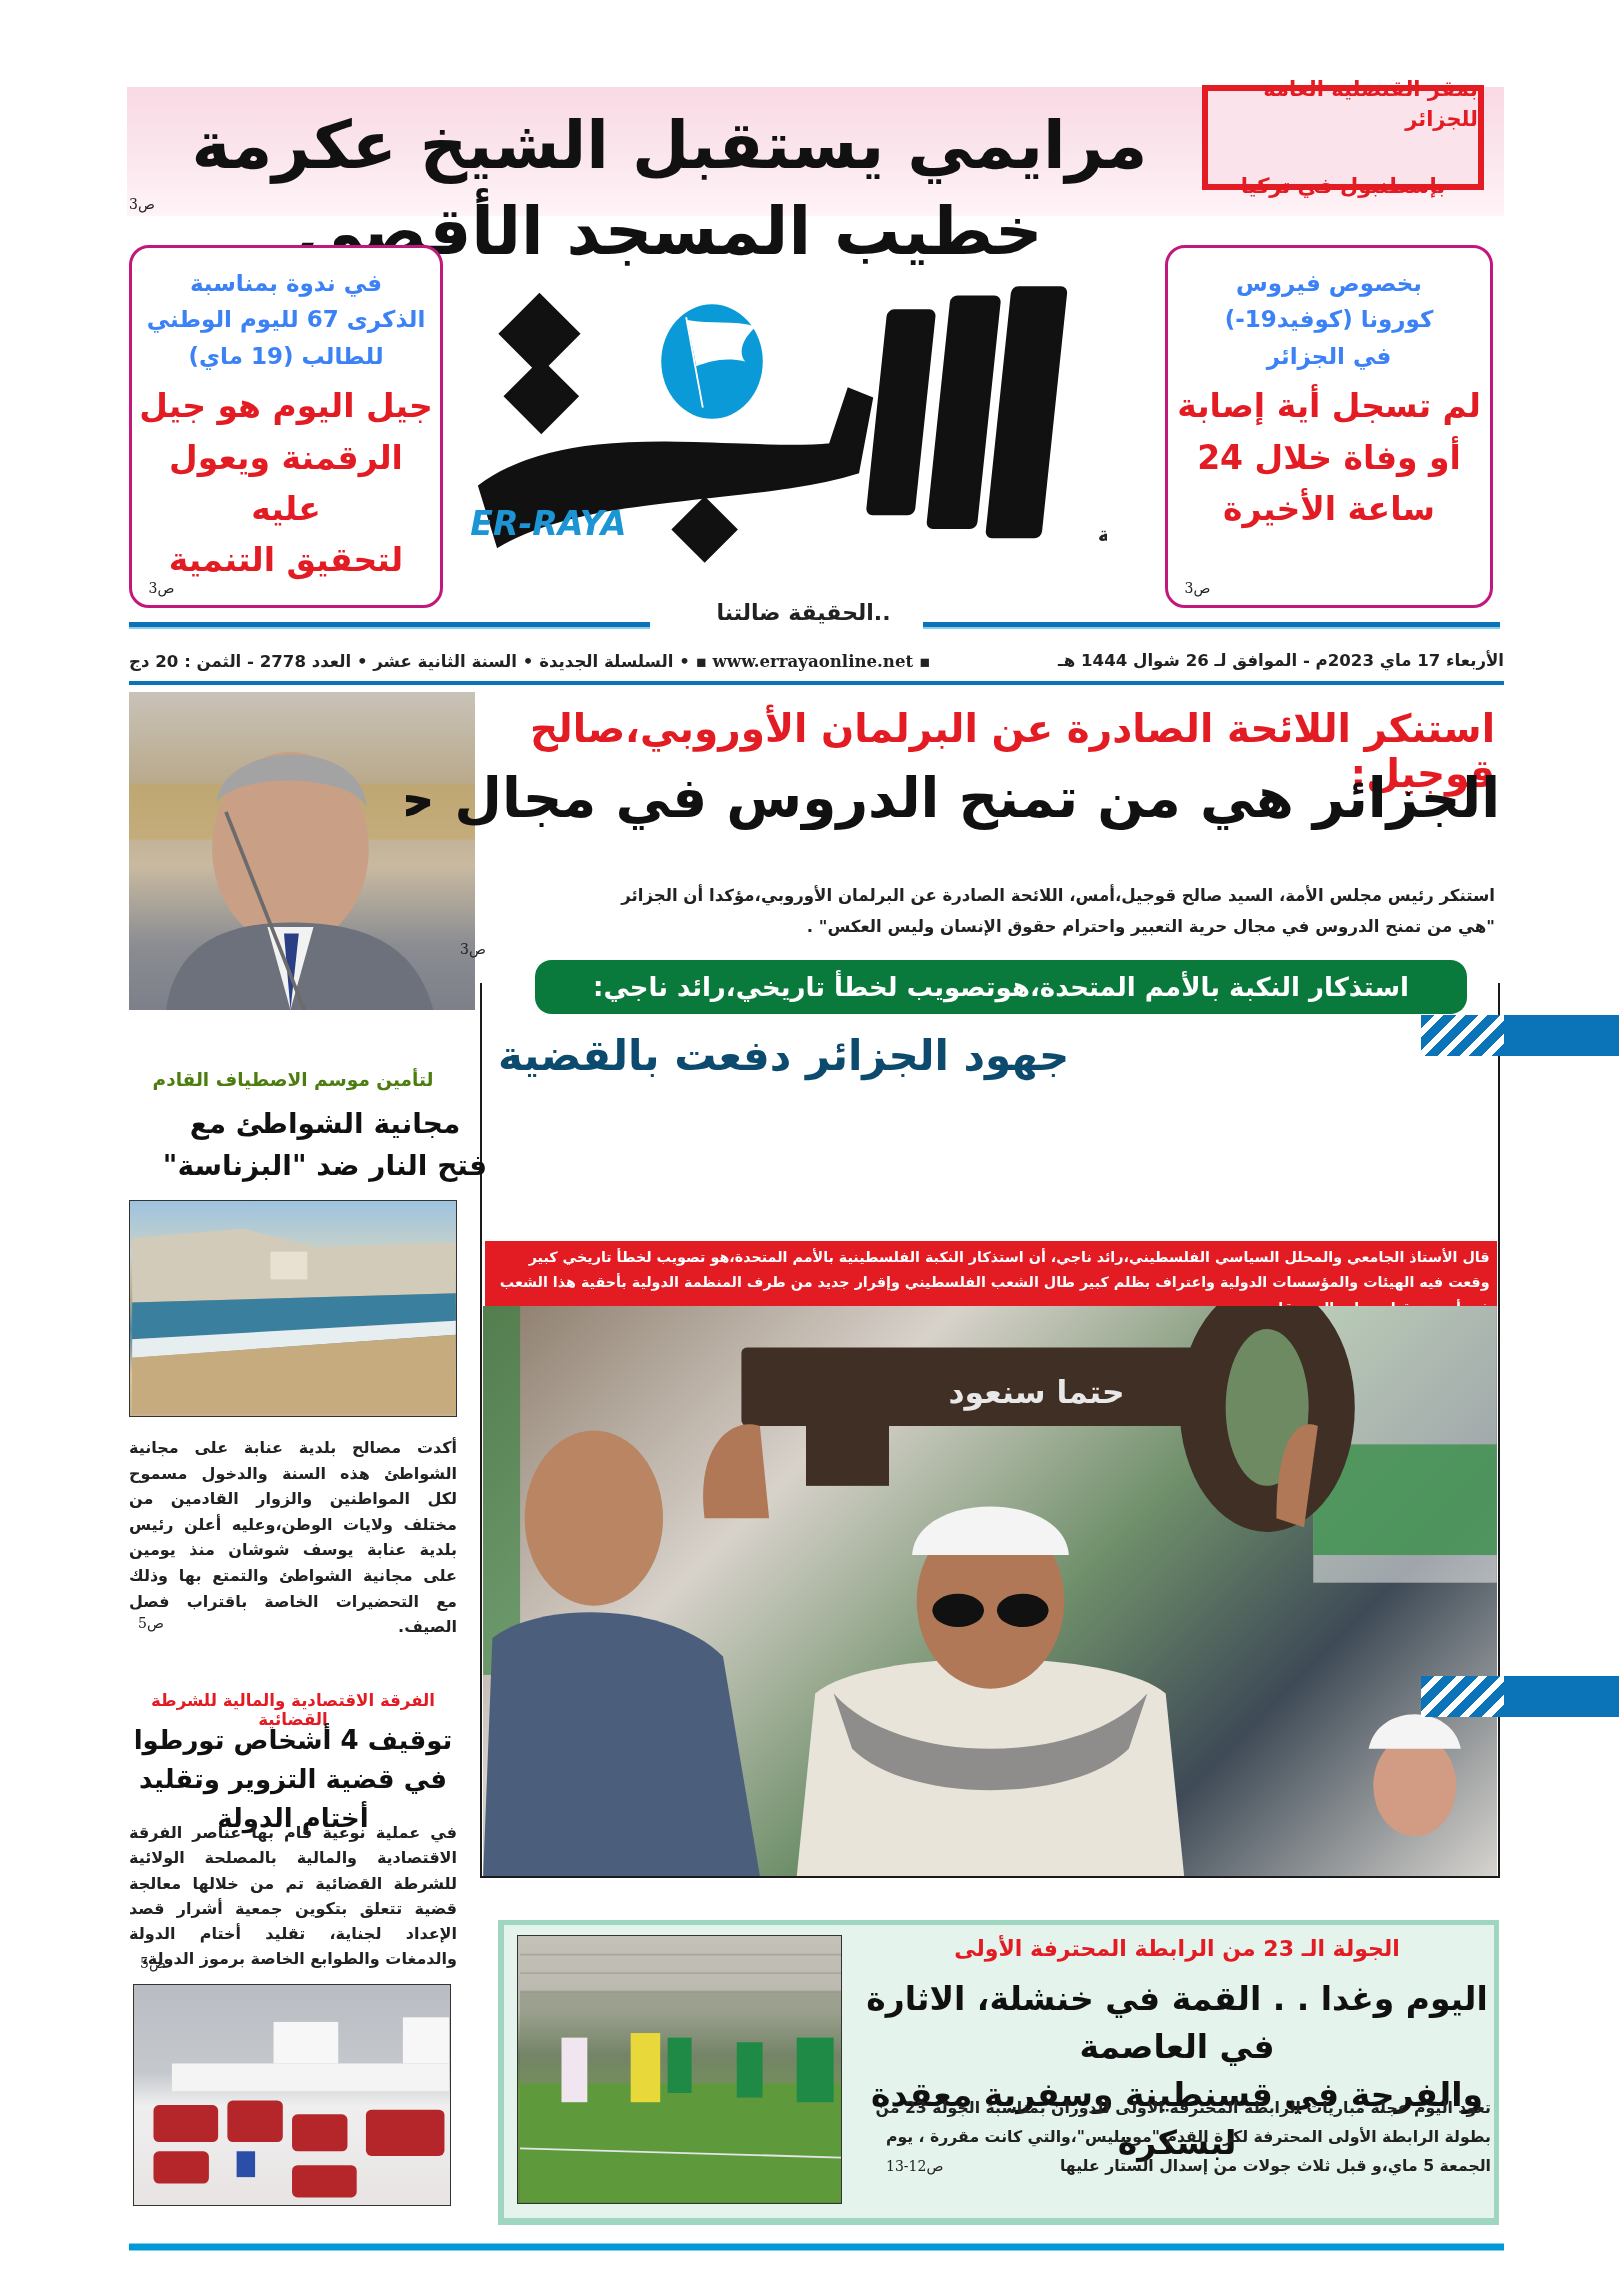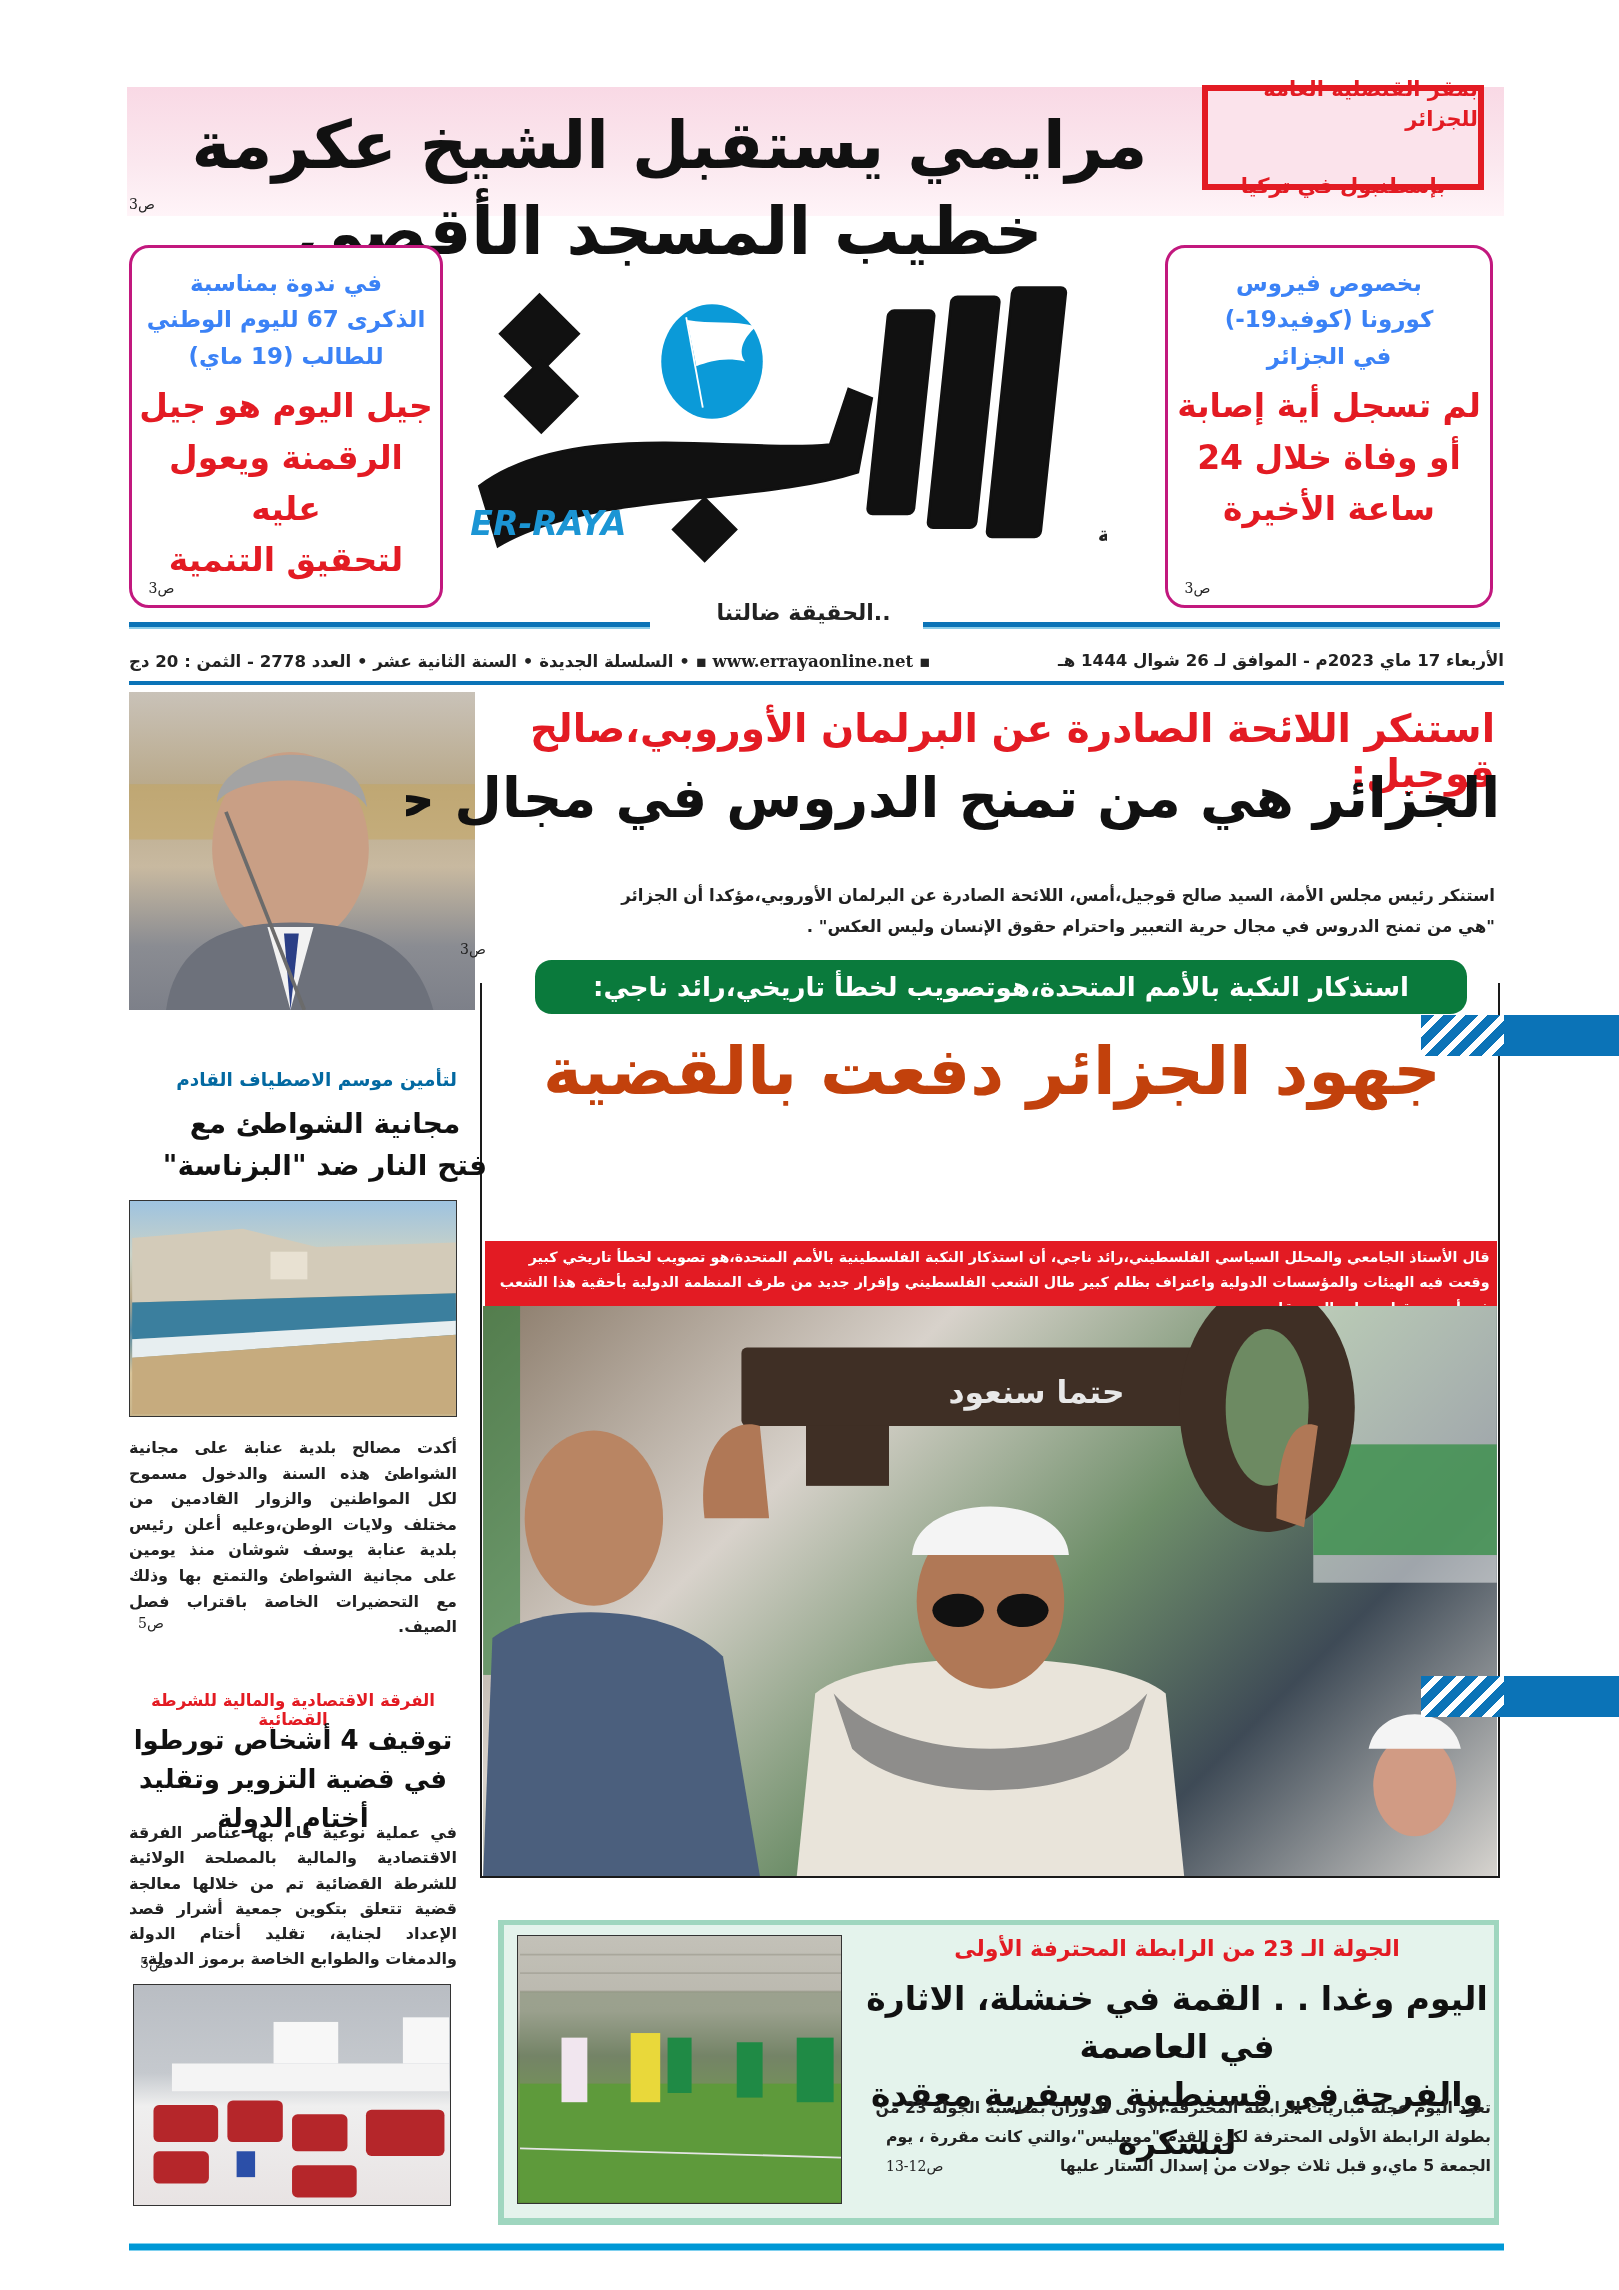--- a/index.html
+++ b/index.html
@@ -46,32 +46,32 @@
   #lead-headline { left: 406px; top: 766px; width: 1094px; text-align: right; font-size: 55px; font-weight: bold; color: #111; white-space: nowrap; overflow: hidden; }
   #lead-body { left: 517px; top: 881px; width: 978px; text-align: right; font-size: 16.6px; font-weight: bold; line-height: 1.85; color: #222; }
   #lead-page { left: 460px; top: 941px; }
   #portrait { left: 129px; top: 692px; width: 346px; height: 318px; overflow: hidden;
     background: linear-gradient(180deg, #c9c2b8 0%, #b9a98a 30%, #c8b9a0 55%, #8a8c92 80%, #7d8089 100%); }
 
   
   #nakba-frame { left: 480px; top: 983px; width: 1020px; height: 895px; border: 2.8px solid #1a1a1a; border-top: none; }
   #nakba-kicker { left: 535px; top: 960px; width: 932px; height: 54px; background: #0a7a3c; border-radius: 16.6px;
     color: #fff; font-weight: bold; font-size: 26px; display: flex; align-items: center; justify-content: center; }
-  #nakba-headline { left: 498px; top: 1029px; width: 988px; text-align: center; font-weight: bold; font-size: 66px; line-height: 1.3; color: #c2410c; }
+  #nakba-headline { left: 498px; top: 1029px; width: 988px; text-align: left; font-weight: bold; font-size: 42px; line-height: 1.3; color: #0c4a6e; }
   #nakba-summary { left: 485px; top: 1241px; width: 1012px; height: 65px; background: #e31b23; color: #fff; font-weight: bold;
     font-size: 14.3px; line-height: 1.8; text-align: right; padding: 3.7px 7.4px; }
   #nakba-photo { left: 483px; top: 1306px; width: 1014px; height: 570px; overflow: hidden;
     background: linear-gradient(135deg, #8b7b6a 0%, #d8d2cb 30%, #6f8f6a 55%, #3e4a56 75%, #d7d4cf 100%); }
 
   
   .section-bar { background: #0b73b7; height: 41px; position: relative; overflow: hidden; }
   .section-bar .stripes { position: absolute; left: 0; top: 0; width: 83px; height: 41px;
     background: repeating-linear-gradient(135deg, #0b73b7 0 9.2px, #fff 9.2px 15.7px); }
   #annaba-bar { left: 129px; top: 1015px; width: 328px; }
-  #annaba-kicker { left: 129px; top: 1069px; width: 328px; text-align: right; color: #0369a1; font-weight: bold; font-size: 18.5px; }
+  #annaba-kicker { left: 129px; top: 1069px; width: 328px; text-align: center; color: #4d7c0f; font-weight: bold; font-size: 18.5px; }
   #annaba-headline { left: 129px; top: 1103px; width: 328px; text-align: center; font-weight: bold; font-size: 28px; line-height: 1.5; color: #111; margin-left: 32px; }
   #beach-photo { left: 129px; top: 1200px; width: 328px; height: 217px; border: 1.8px solid #333;
     background: linear-gradient(180deg, #9ec3e0 0%, #c9d2c7 25%, #b8a98a 45%, #4d87a5 60%, #d8c49a 80%, #c8b48a 100%); }
   #annaba-body { left: 129px; top: 1435px; width: 328px; text-align: justify; font-weight: bold; font-size: 16px; line-height: 1.6; color: #222; }
   #annaba-page { left: 138px; top: 1615px; }
 
   
   #batna-bar { left: 129px; top: 1635px; width: 328px; }
   #batna-kicker { left: 129px; top: 1691px; width: 328px; text-align: center; color: #e31b23; font-weight: bold; font-size: 16.6px; }
   #batna-headline { left: 129px; top: 1721px; width: 328px; text-align: center; font-weight: bold; font-size: 26px; line-height: 1.5; color: #111; }

